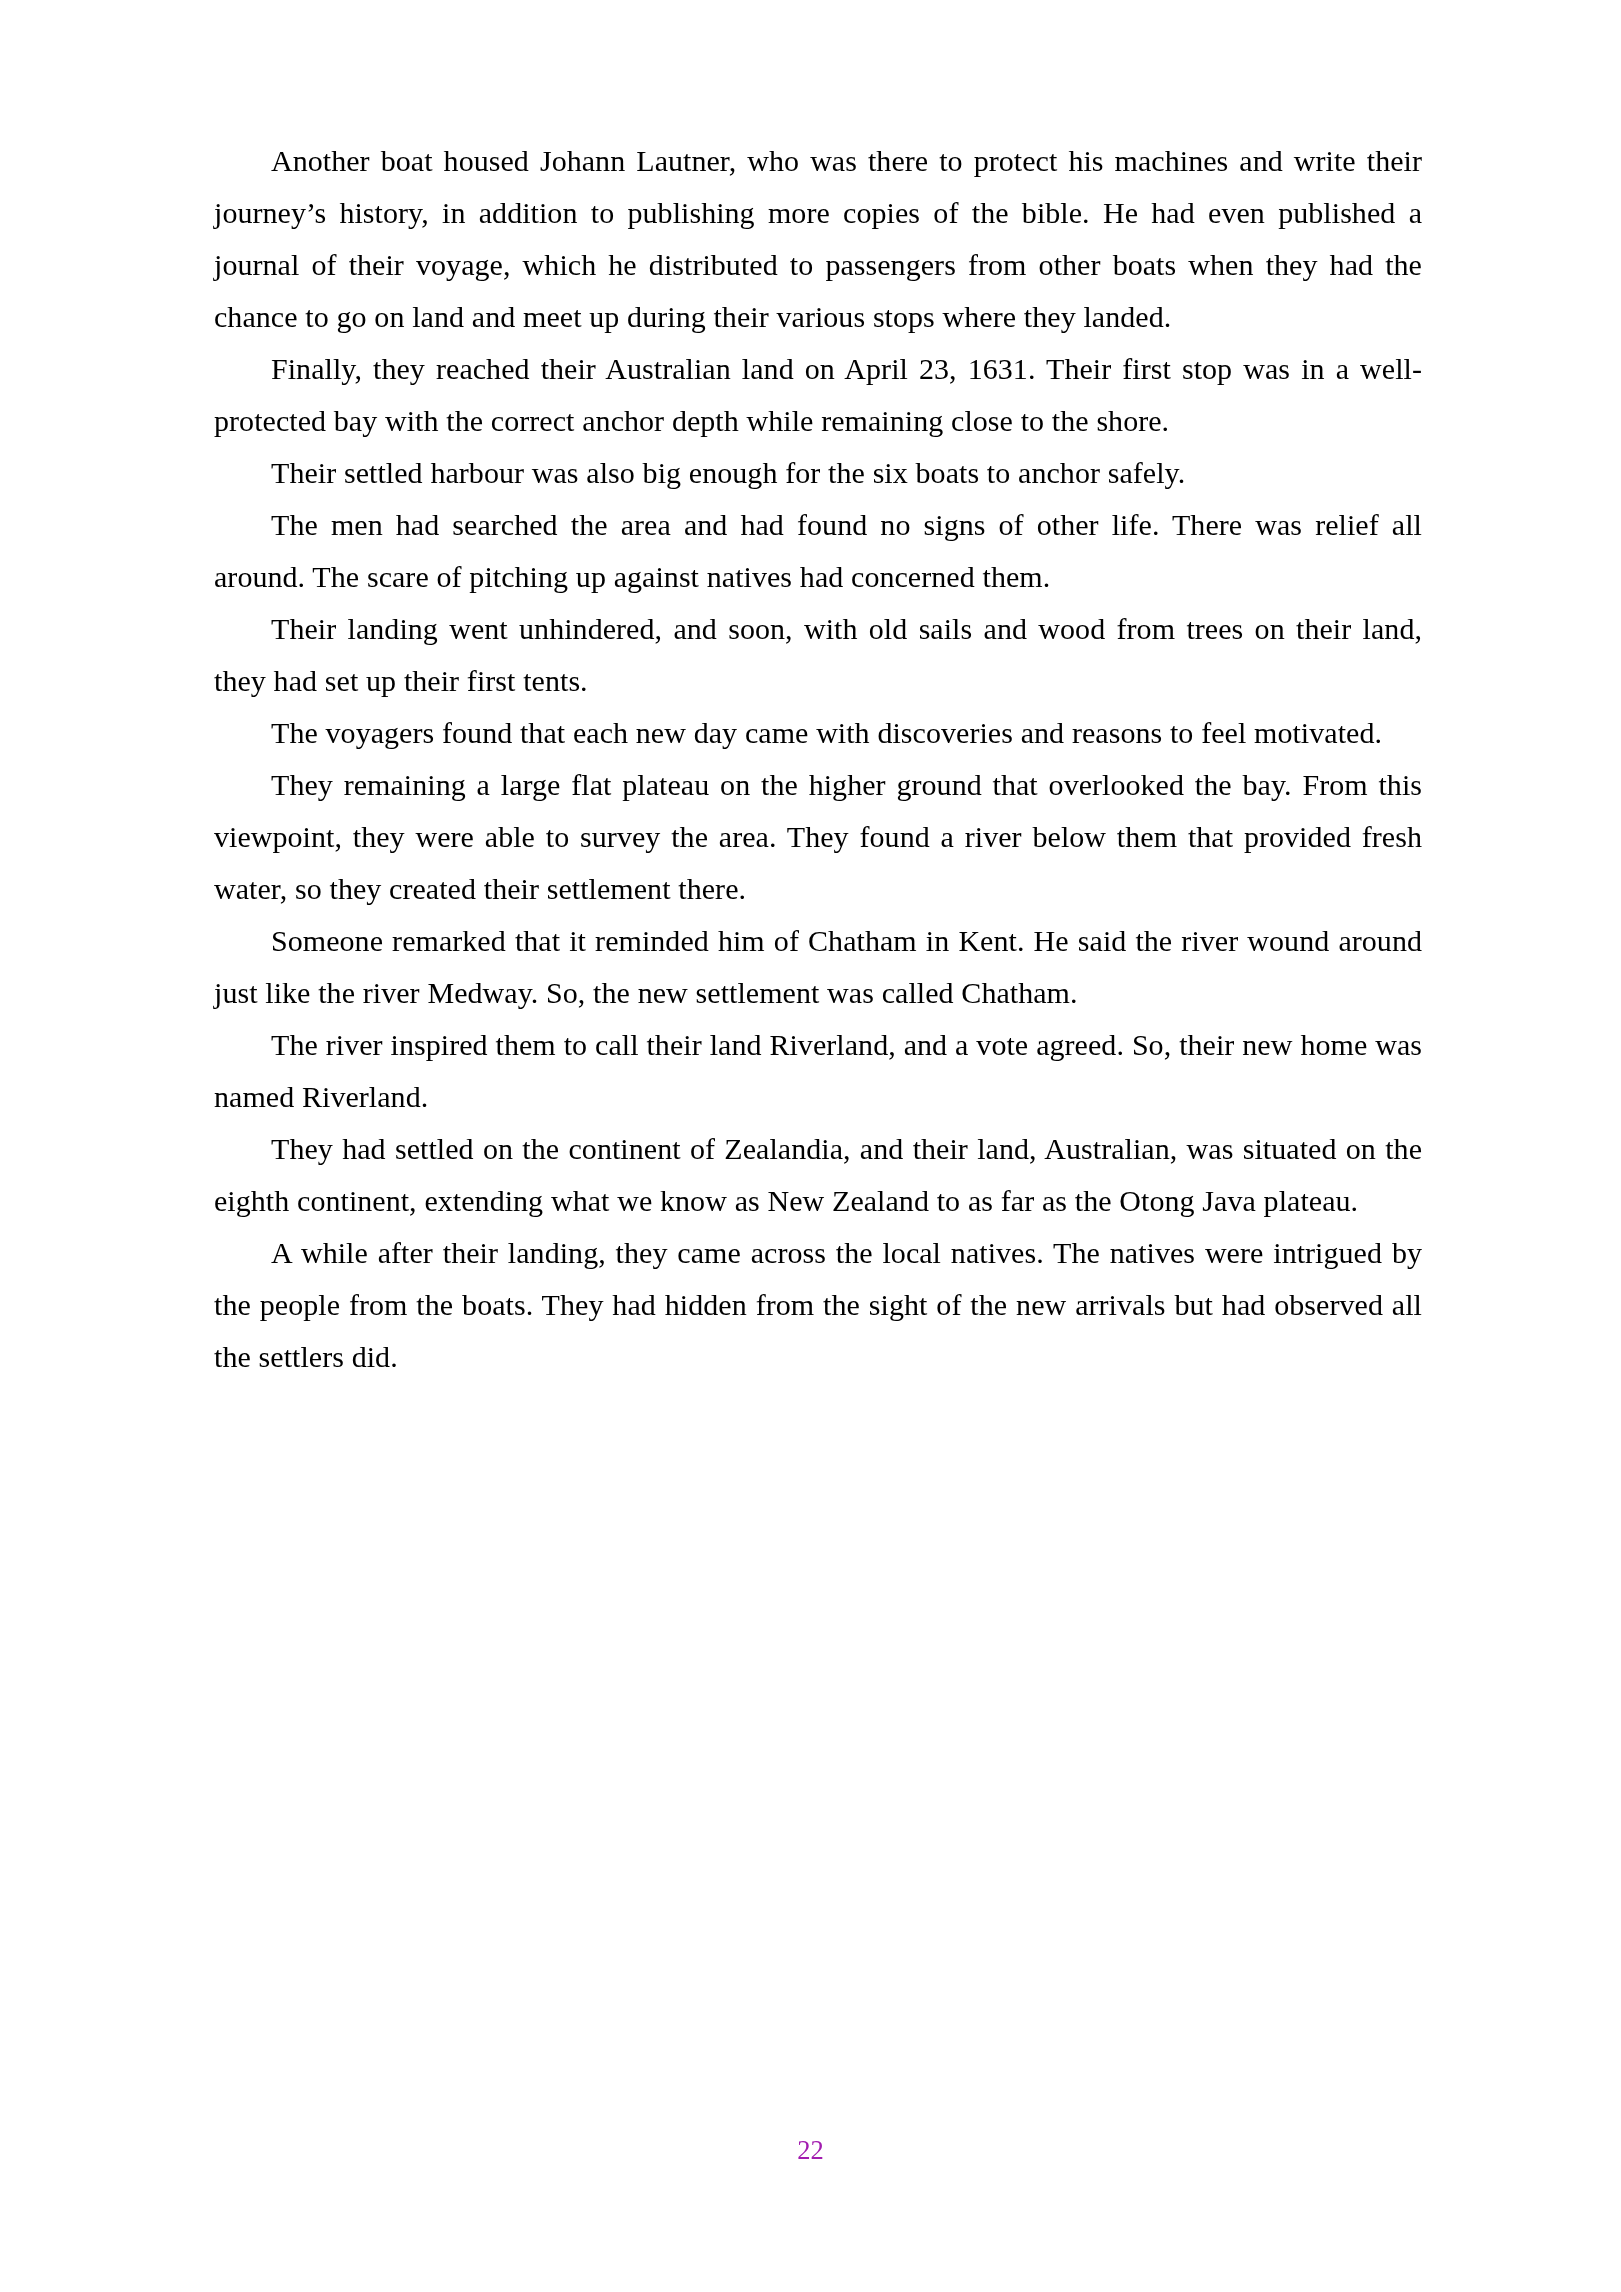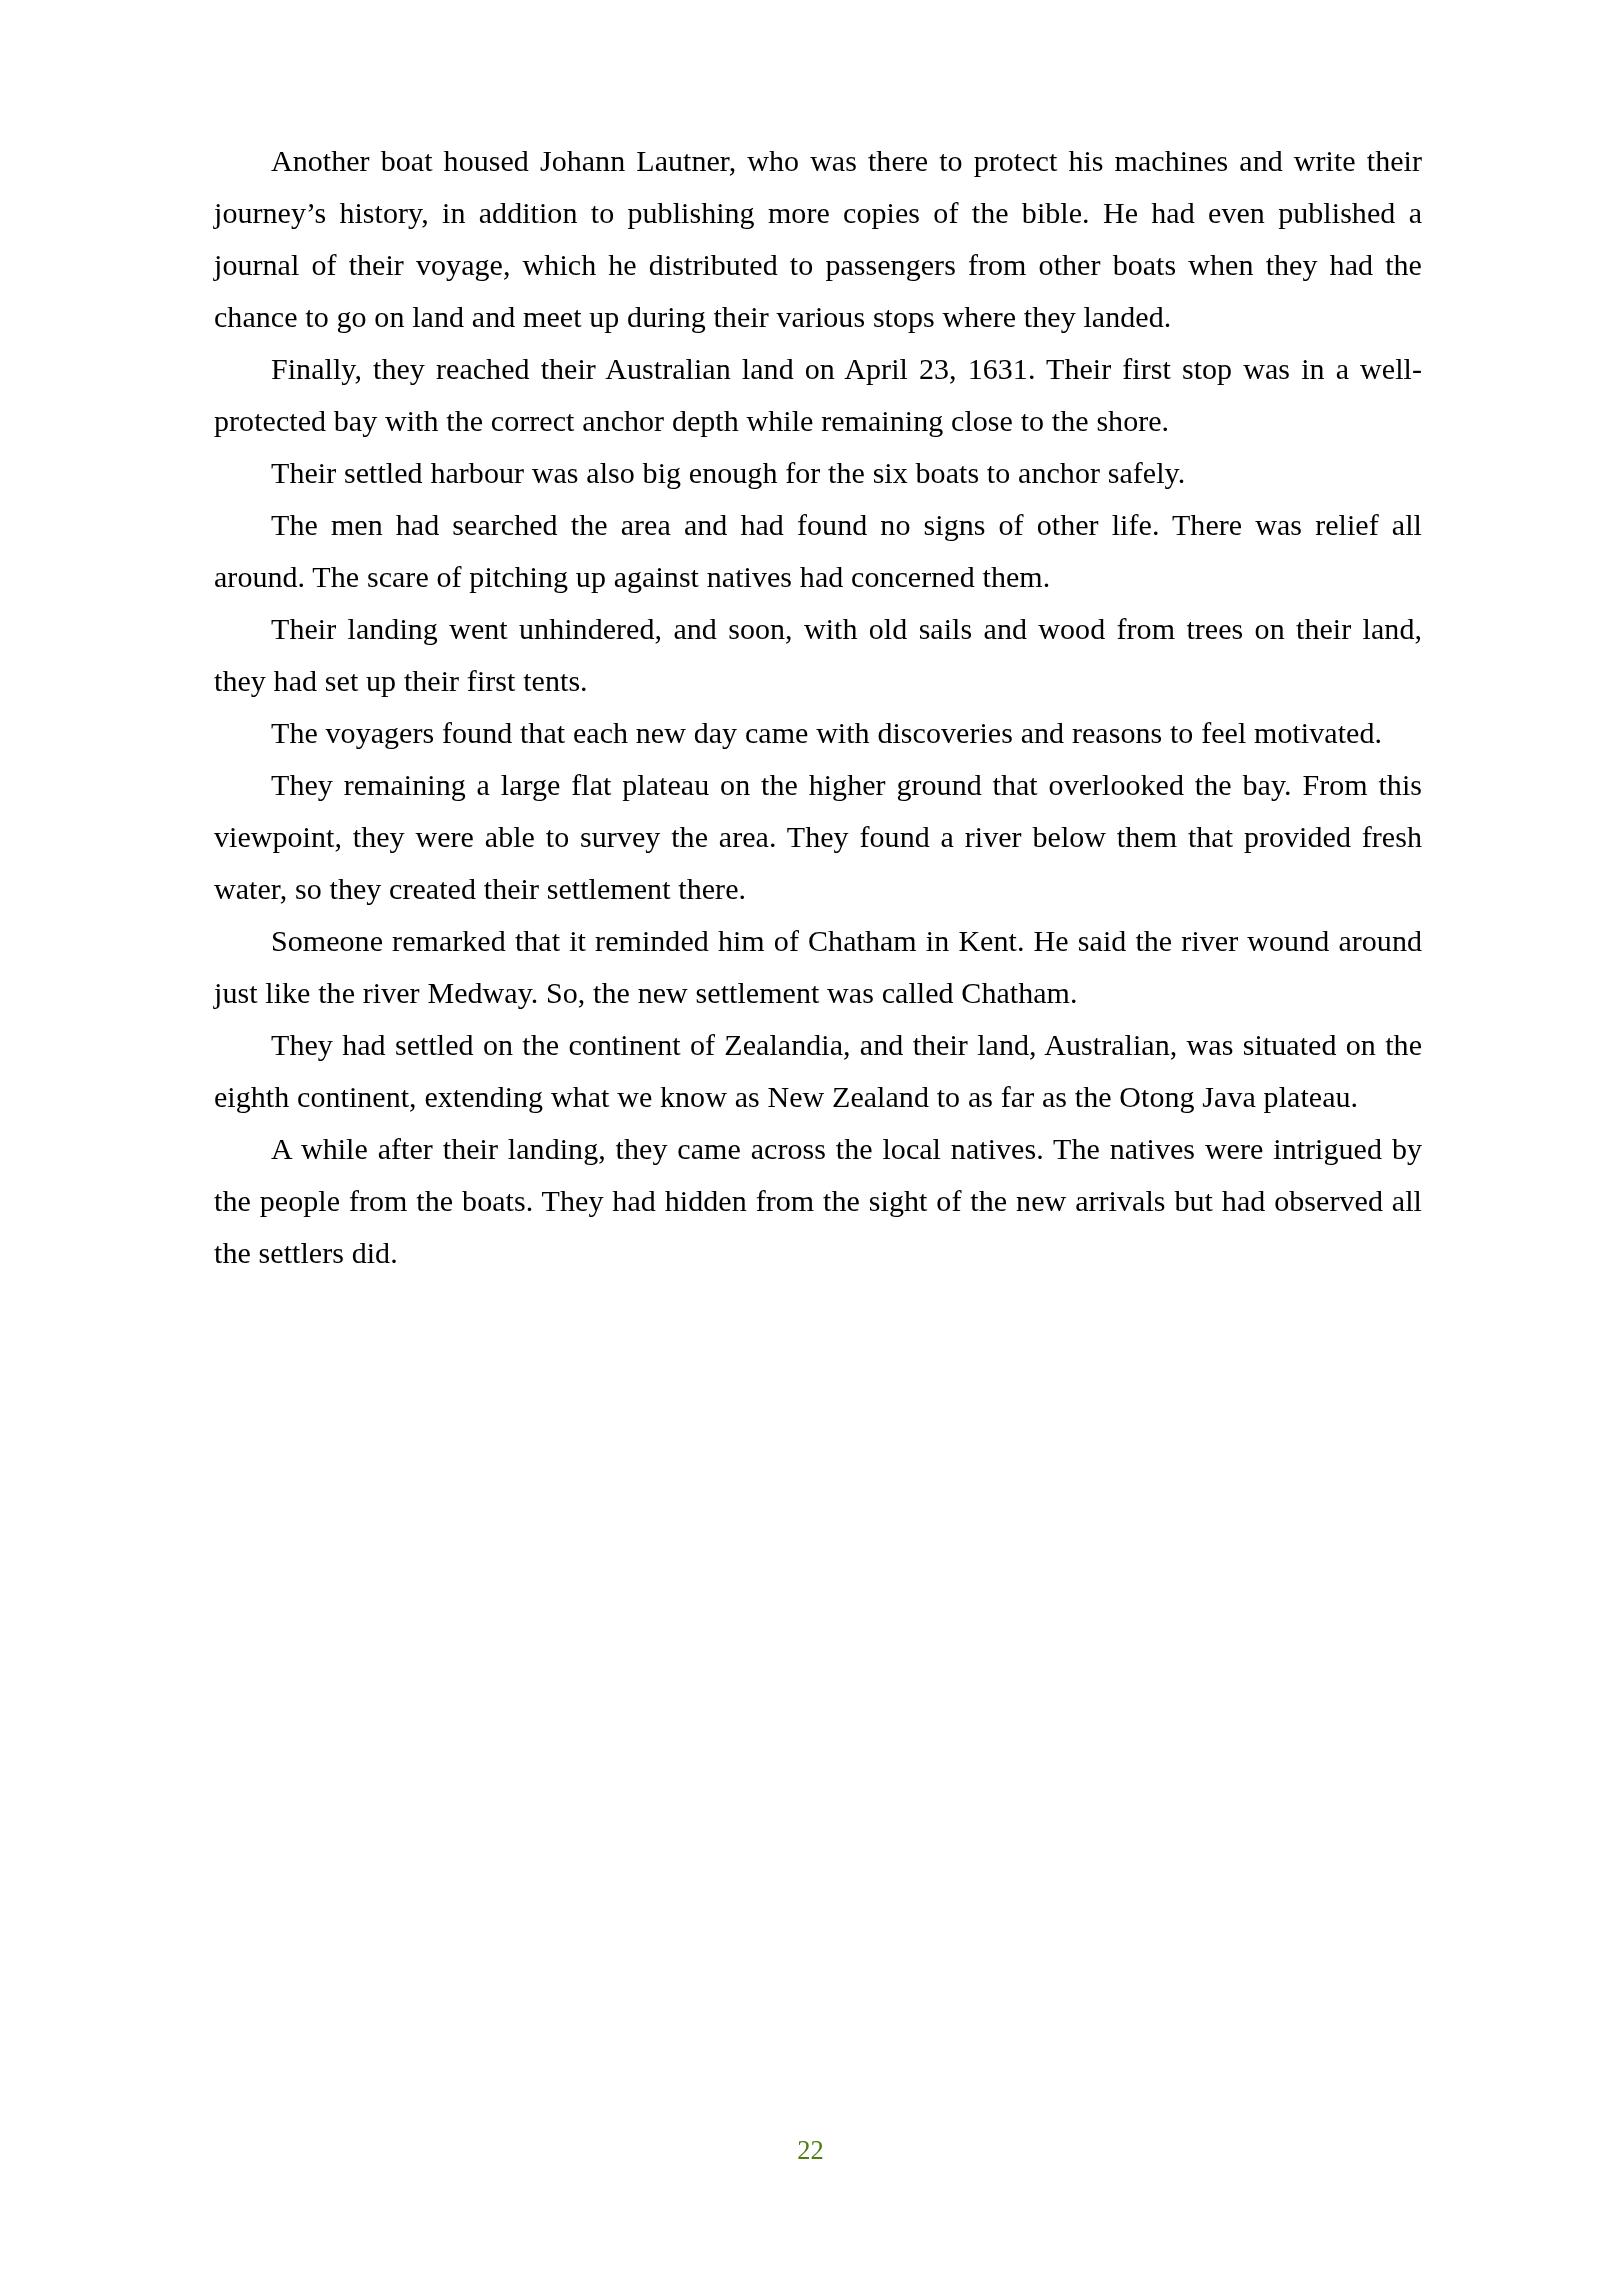--- a/index.html
+++ b/index.html
@@ -42,37 +42,38 @@
 
   .page-number {
     position: absolute;
     left: 0;
     right: 0;
     top: 2135px;
     text-align: center;
     font-size: 26.5px;
     line-height: 31px;
     font-family: "Liberation Serif", "DejaVu Serif", serif;
-    color: #4d7c0f;
+    color: #a21caf;
   }
 </style>
 </head>
 <body>
 
 <div class="page">
 
   <div class="text-block">
     <p class="para">Another boat housed Johann Lautner, who was there to protect his machines and write their journey’s history, in addition to publishing more copies of the bible. He had even published a journal of their voyage, which he distributed to passengers from other boats when they had the chance to go on land and meet up during their various stops where they landed.</p>
     <p class="para">Finally, they reached their Australian land on April 23, 1631. Their first stop was in a well-protected bay with the correct anchor depth while remaining close to the shore.</p>
     <p class="para">Their settled harbour was also big enough for the six boats to anchor safely.</p>
     <p class="para">The men had searched the area and had found no signs of other life. There was relief all around. The scare of pitching up against natives had concerned them.</p>
     <p class="para">Their landing went unhindered, and soon, with old sails and wood from trees on their land, they had set up their first tents.</p>
     <p class="para">The voyagers found that each new day came with discoveries and reasons to feel motivated.</p>
     <p class="para">They remaining a large flat plateau on the higher ground that overlooked the bay. From this viewpoint, they were able to survey the area. They found a river below them that provided fresh water, so they created their settlement there.</p>
     <p class="para">Someone remarked that it reminded him of Chatham in Kent. He said the river wound around just like the river Medway. So, the new settlement was called Chatham.</p>
+    <p class="para">The river inspired them to call their land Riverland, and a vote agreed. So, their new home was named Riverland.</p>
     <p class="para">They had settled on the continent of Zealandia, and their land, Australian, was situated on the eighth continent, extending what we know as New Zealand to as far as the Otong Java plateau.</p>
     <p class="para">A while after their landing, they came across the local natives. The natives were intrigued by the people from the boats. They had hidden from the sight of the new arrivals but had observed all the settlers did.</p>
   </div>
 
   <div class="page-number">22</div>
 
 </div>
 
 
 </body></html>

